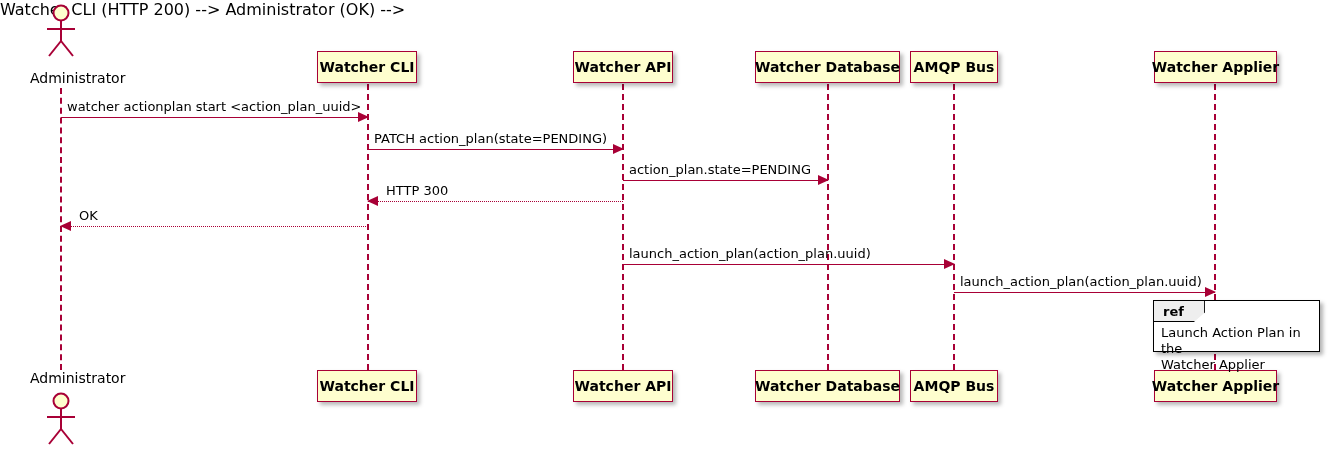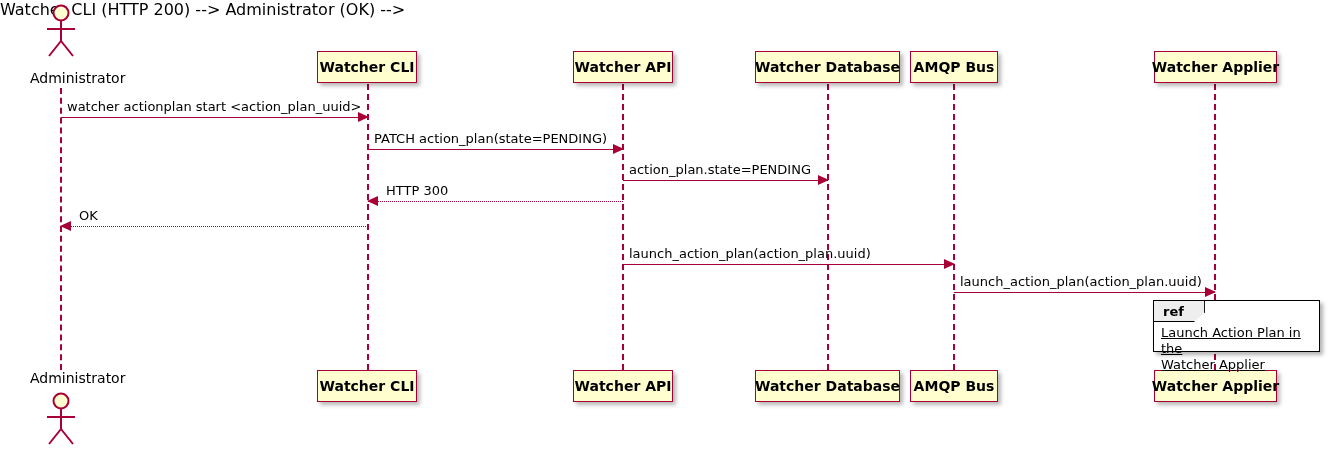--- a/index.html
+++ b/index.html
@@ -119,21 +119,20 @@
     clip-path: polygon(0 0, 100% 0, 100% 55%, calc(100% - 11px) 100%, 0 100%);
   }
   .ref-body {
     position: absolute;
     left: 7px;
     top: 24px;
     right: 5px;
     font-size: 13px;
     line-height: 16px;
     color: #000000;
-    text-decoration: underline;
   }
 </style>
 </head>
 <body>
 
 <div id="diagram">
 
   
   <div class="lifeline" style="left:60px; top:88px; height:282px;"></div>
   <div class="lifeline" style="left:367px; top:84px; height:286px;"></div>

